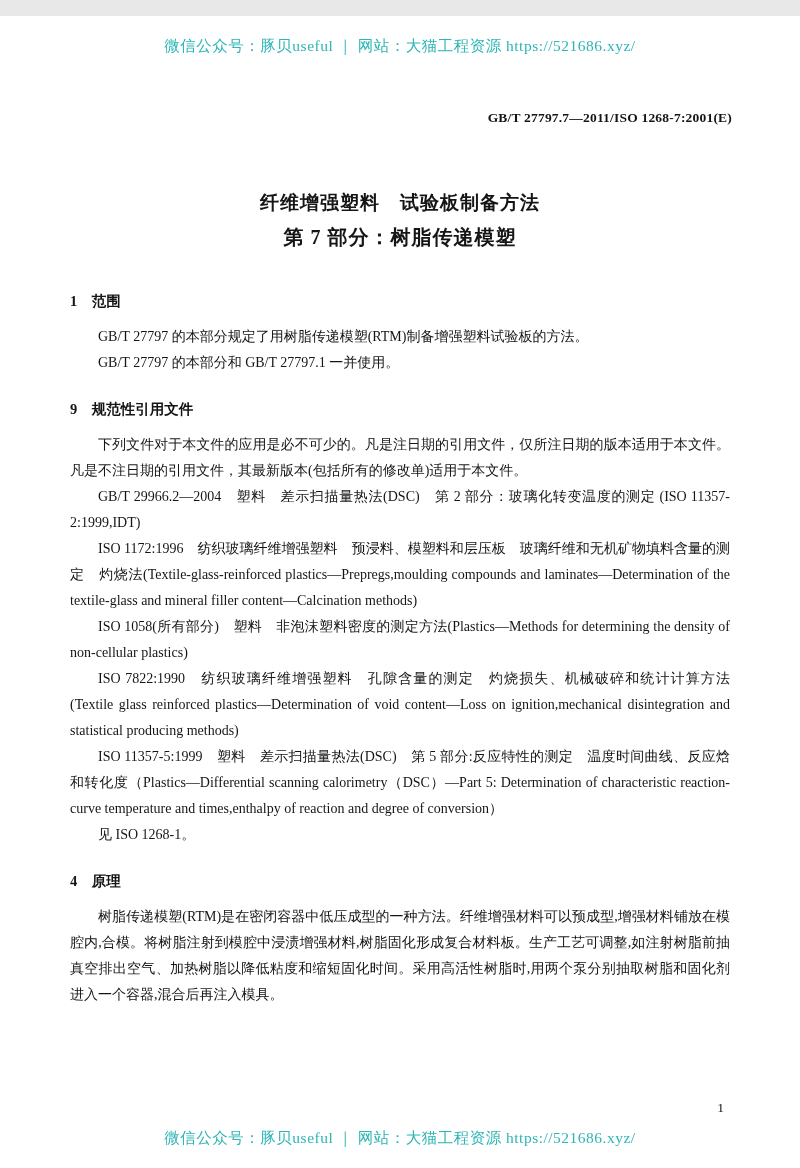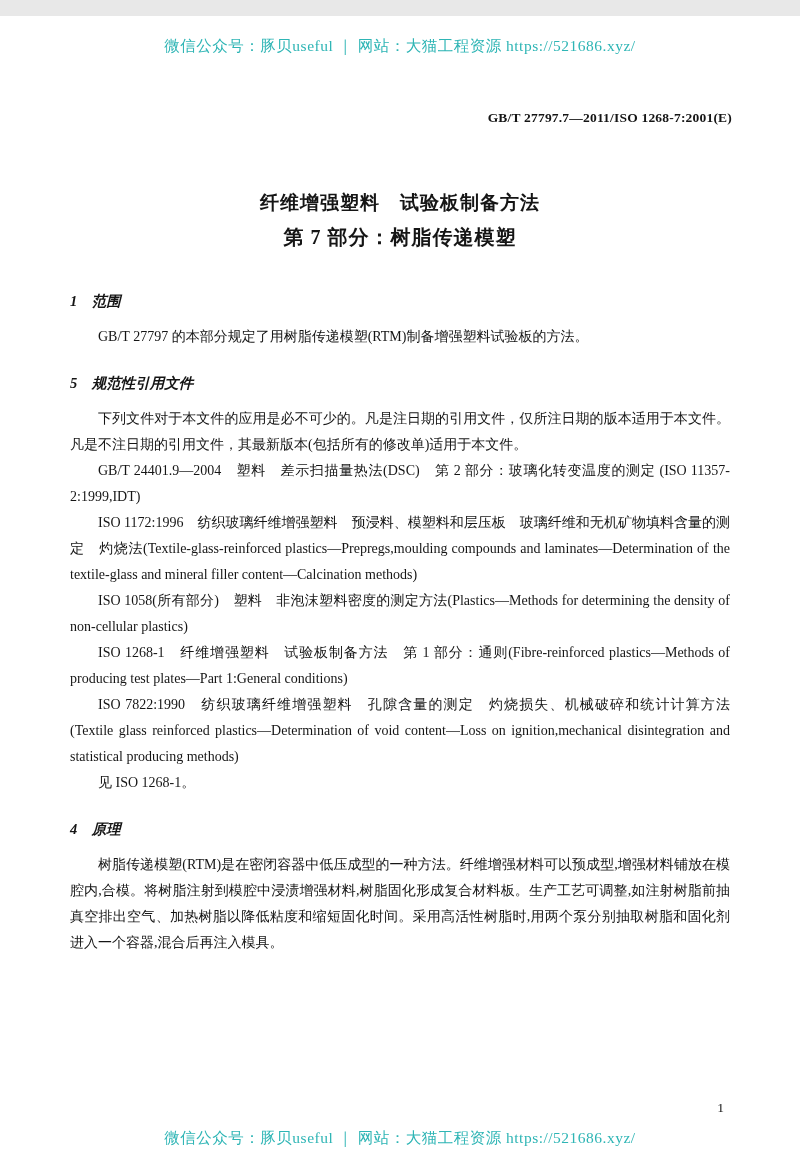--- a/index.html
+++ b/index.html
@@ -61,21 +61,20 @@
     font-size: 14px;
     line-height: 26px;
     text-align: justify;
   }
   .section-heading {
     font-size: 14.5px;
     font-weight: bold;
     margin: 20px 0 10px 0;
     line-height: 26px;
     text-align: left;
-    font-style: italic;
   }
   .section-heading:first-child { margin-top: 0; }
   .para {
     margin: 0;
     text-indent: 2em;
   }
   .page-number {
     position: absolute;
     top: 1084px;
     right: 76px;
@@ -93,28 +92,29 @@
 
   <div class="title-block">
     <div class="title-line1">纤维增强塑料　试验板制备方法</div>
     <div class="title-line2">第 7 部分：树脂传递模塑</div>
   </div>
 
   <div class="content">
 
     <div class="section-heading">1　范围</div>
     <p class="para">GB/T 27797 的本部分规定了用树脂传递模塑(RTM)制备增强塑料试验板的方法。</p>
+    <p class="para">GB/T 27797 的本部分和 GB/T 27797.1 一并使用。</p>
 
-    <div class="section-heading">5　规范性引用文件</div>
+    <div class="section-heading">9　规范性引用文件</div>
     <p class="para">下列文件对于本文件的应用是必不可少的。凡是注日期的引用文件，仅所注日期的版本适用于本文件。凡是不注日期的引用文件，其最新版本(包括所有的修改单)适用于本文件。</p>
-    <p class="para">GB/T 24401.9—2004　塑料　差示扫描量热法(DSC)　第 2 部分：玻璃化转变温度的测定 (ISO 11357-2:1999,IDT)</p>
+    <p class="para">GB/T 29966.2—2004　塑料　差示扫描量热法(DSC)　第 2 部分：玻璃化转变温度的测定 (ISO 11357-2:1999,IDT)</p>
     <p class="para">ISO 1172:1996　纺织玻璃纤维增强塑料　预浸料、模塑料和层压板　玻璃纤维和无机矿物填料含量的测定　灼烧法(Textile-glass-reinforced plastics—Prepregs,moulding compounds and laminates—Determination of the textile-glass and mineral filler content—Calcination methods)</p>
     <p class="para">ISO 1058(所有部分)　塑料　非泡沫塑料密度的测定方法(Plastics—Methods for determining the density of non-cellular plastics)</p>
-    <p class="para">ISO 1268-1　纤维增强塑料　试验板制备方法　第 1 部分：通则(Fibre-reinforced plastics—Methods of producing test plates—Part 1:General conditions)</p>
     <p class="para">ISO 7822:1990　纺织玻璃纤维增强塑料　孔隙含量的测定　灼烧损失、机械破碎和统计计算方法(Textile glass reinforced plastics—Determination of void content—Loss on ignition,mechanical disintegration and statistical producing methods)</p>
+    <p class="para">ISO 11357-5:1999　塑料　差示扫描量热法(DSC)　第 5 部分:反应特性的测定　温度时间曲线、反应焓和转化度（Plastics—Differential scanning calorimetry（DSC）—Part 5: Determination of characteristic reaction-curve temperature and times,enthalpy of reaction and degree of conversion）</p>
 
     <p class="para">见 ISO 1268-1。</p>
 
     <div class="section-heading">4　原理</div>
     <p class="para">树脂传递模塑(RTM)是在密闭容器中低压成型的一种方法。纤维增强材料可以预成型,增强材料铺放在模腔内,合模。将树脂注射到模腔中浸渍增强材料,树脂固化形成复合材料板。生产工艺可调整,如注射树脂前抽真空排出空气、加热树脂以降低粘度和缩短固化时间。采用高活性树脂时,用两个泵分别抽取树脂和固化剂进入一个容器,混合后再注入模具。</p>
 
   </div>
 
   <div class="page-number">1</div>
 

